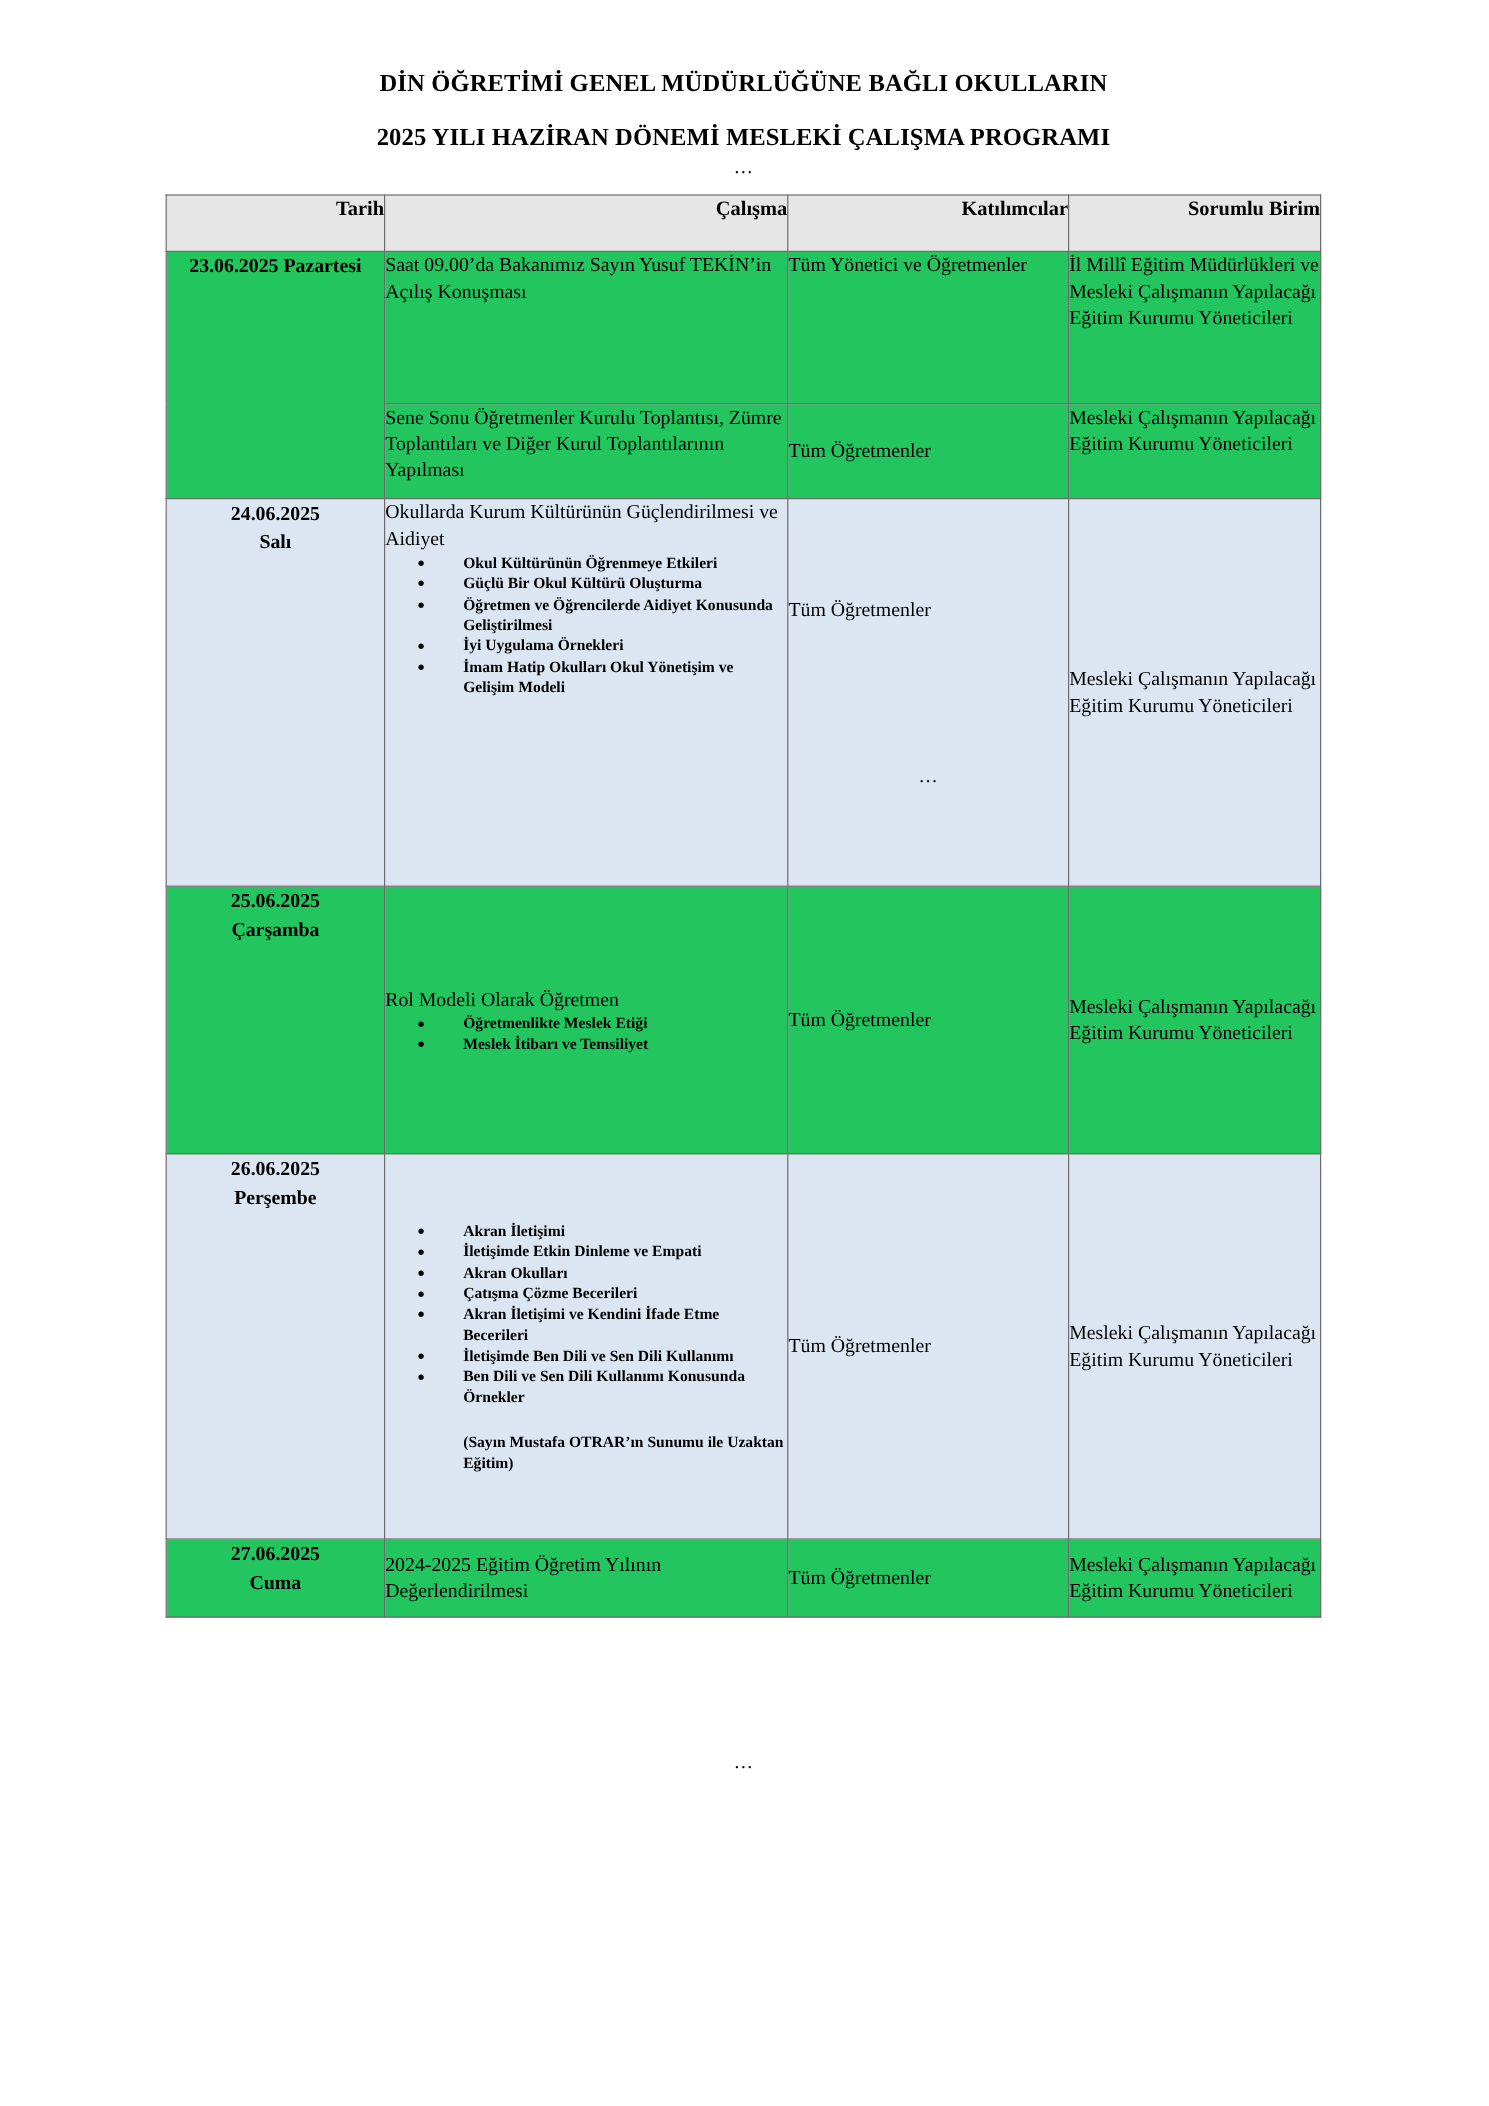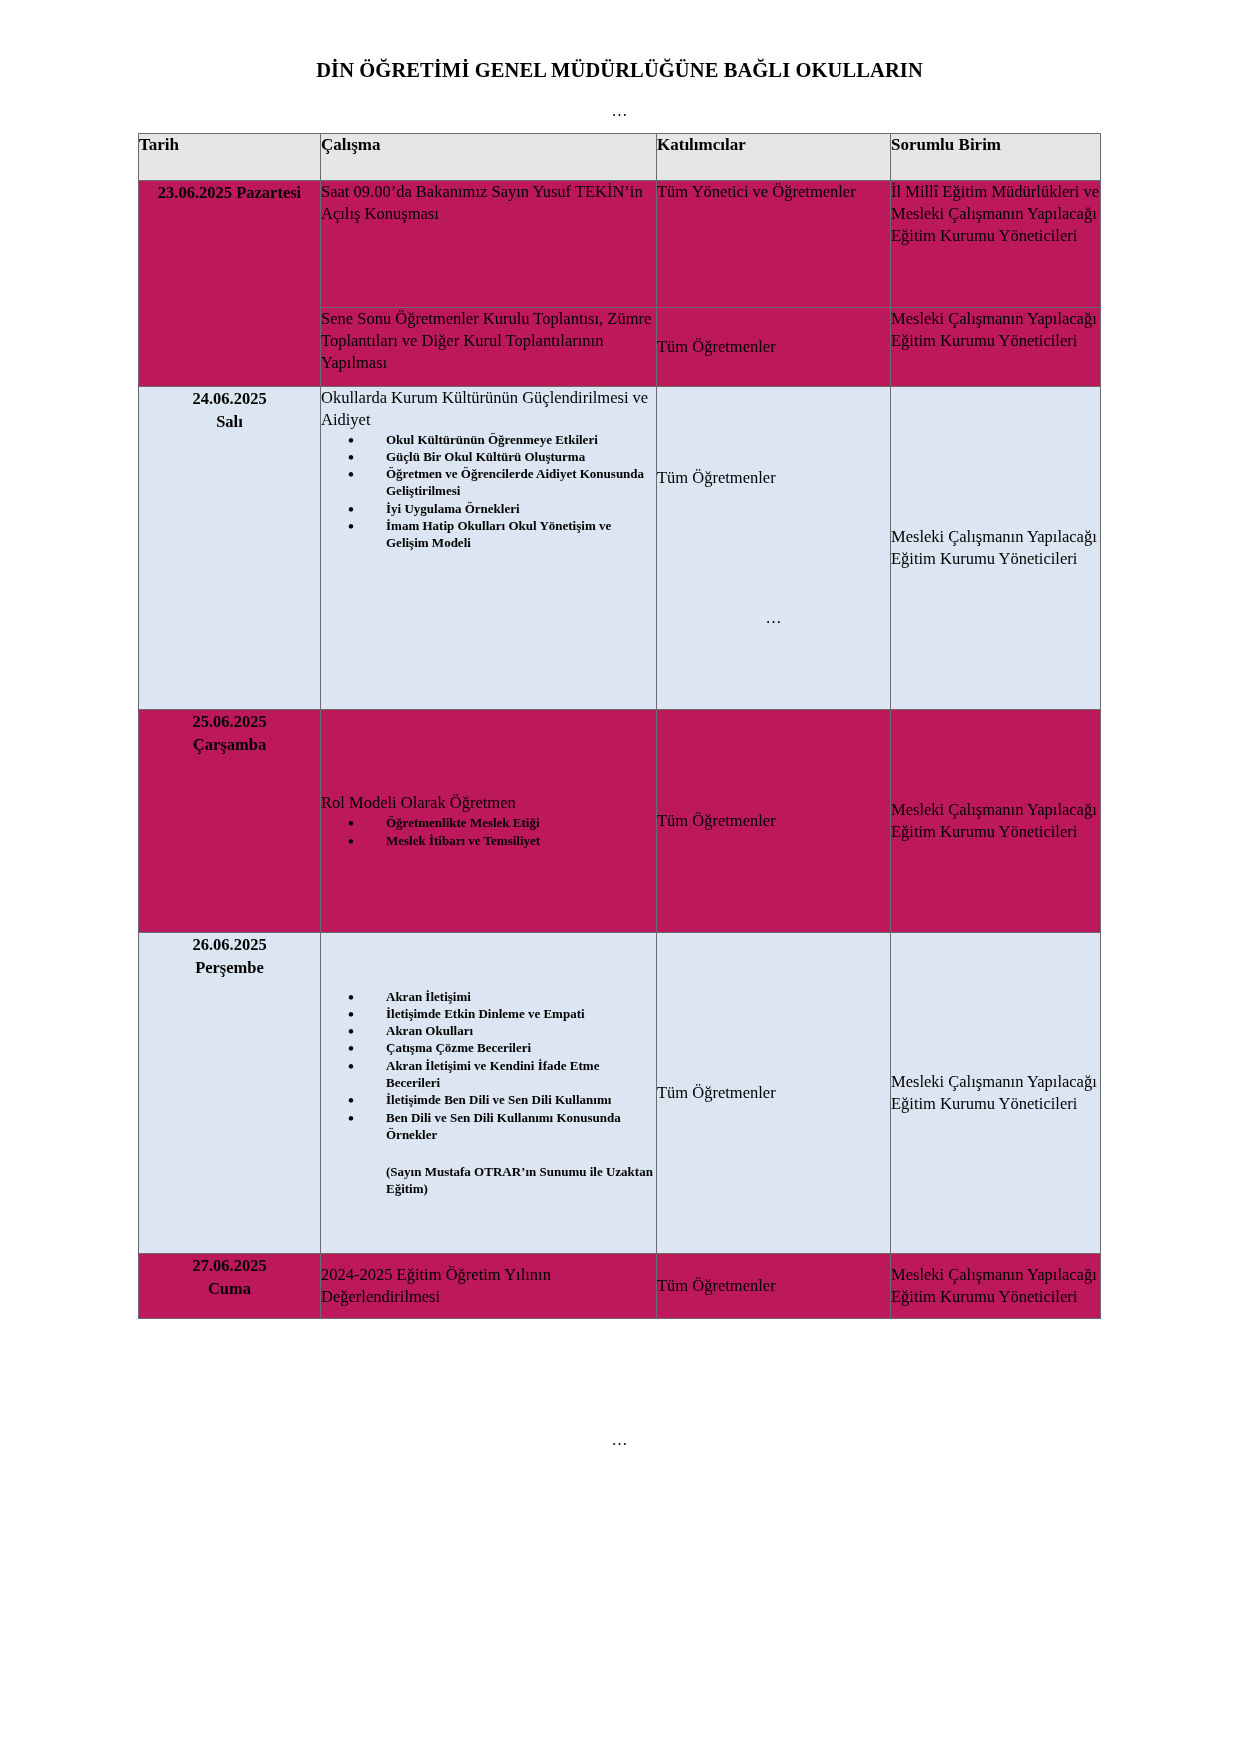--- a/index.html
+++ b/index.html
@@ -57,21 +57,21 @@
   table.schedule th,
   table.schedule td {
     border: 1.2px solid #6b6b6b;
     vertical-align: top;
     padding: 0;
   }
   thead th {
     background: #e6e6e6;
     font-weight: bold;
     font-size: 17px;
-    text-align: left;
+    text-align: right;
     vertical-align: middle;
     height: 46px;
     padding: 4px 6px;
     line-height: 1.25;
   }
 
   col.c-date   { width: 182px; }
   col.c-work   { width: 336px; }
   col.c-part   { width: 234px; }
   col.c-unit   { width: 210px; }
@@ -86,21 +86,21 @@
     vertical-align: middle;
     font-weight: bold;
     font-size: 16.5px;
     line-height: 1.42;
     padding: 8px 4px;
   }
   td.part-cell { vertical-align: top; }
   td.unit-cell { vertical-align: top; }
 
   
-  tr.shade-dark  > td { background: #be185d; }
+  tr.shade-dark  > td { background: #22c55e; }
   tr.shade-light > td { background: #dce6f2; }
 
   
   .v-mid   { vertical-align: middle !important; }
 
   .cell-text { margin: 0; }
 
   ul.bullets {
     margin: 0;
     padding: 0 0 0 27px;
@@ -138,20 +138,21 @@
     color: #000;
   }
 </style>
 </head>
 <body>
 
 <div class="page">
 
   <div class="title-block">
     <div class="doc-title-line">DİN ÖĞRETİMİ GENEL MÜDÜRLÜĞÜNE BAĞLI OKULLARIN</div>
+    <div class="doc-title-line second">2025 YILI HAZİRAN DÖNEMİ MESLEKİ ÇALIŞMA PROGRAMI</div>
     <div class="title-ellipsis">…</div>
   </div>
 
   <table class="schedule">
     <colgroup>
       <col class="c-date">
         <col class="c-work">
         <col class="c-part">
         <col class="c-unit">
     </colgroup>

